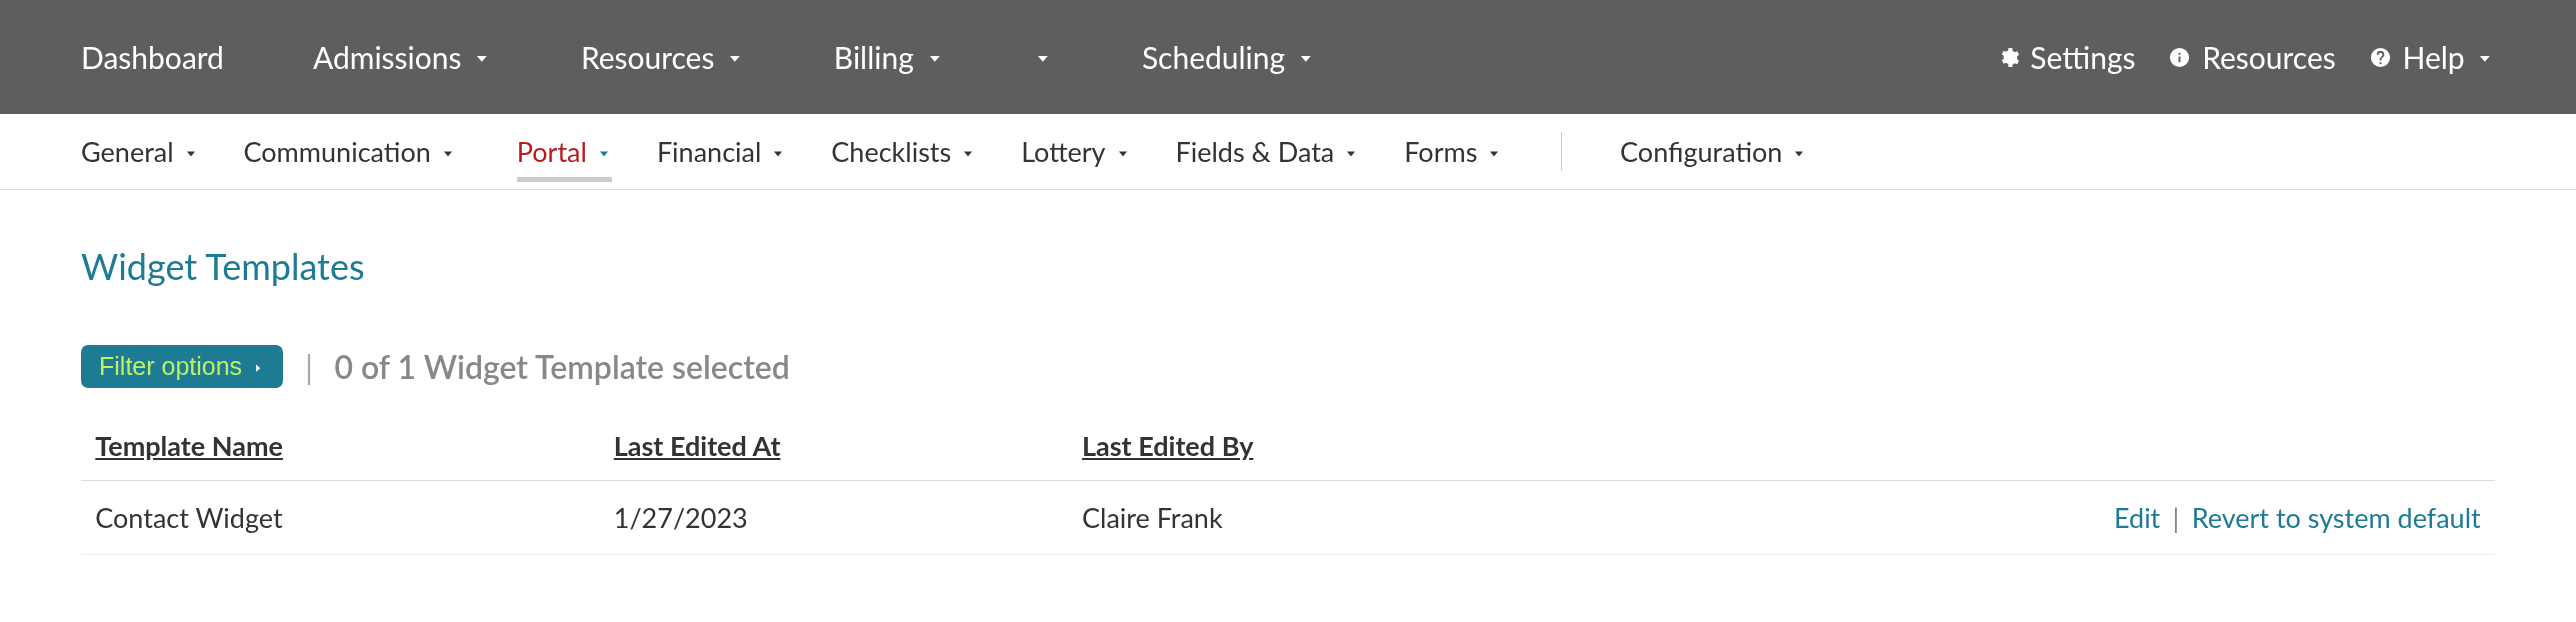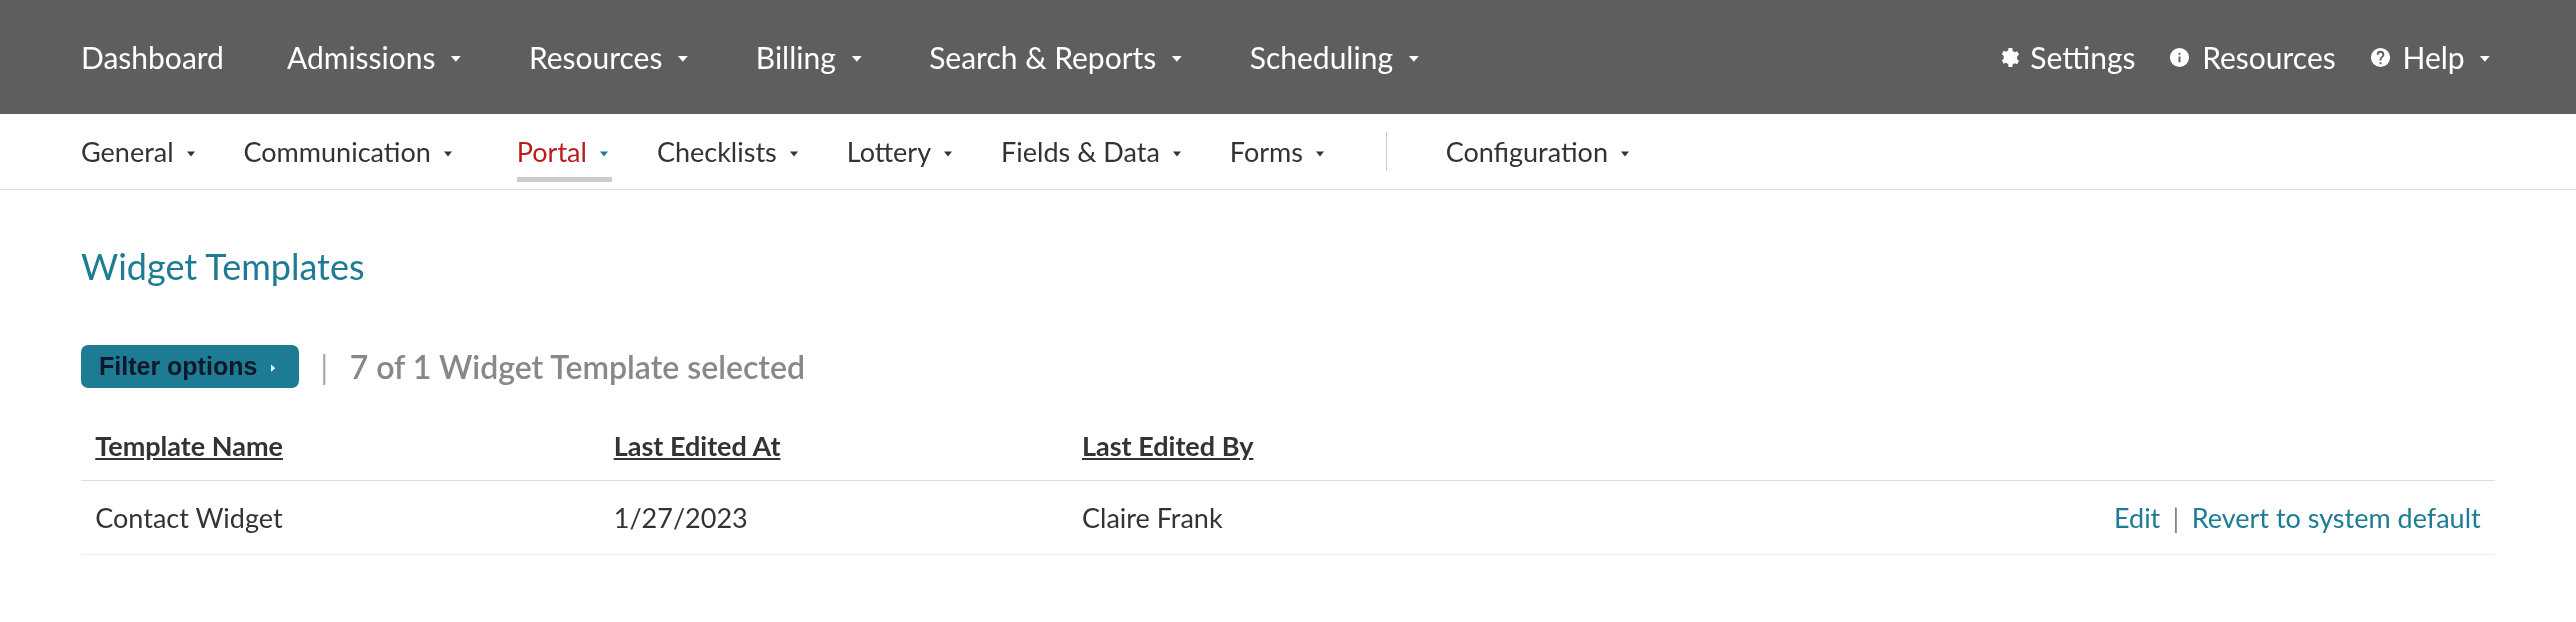--- a/index.html
+++ b/index.html
@@ -8,21 +8,21 @@
   
   .topbar {
     background:#5e5e5e;
     color:#fff;
     height:114px;
     display:flex;
     align-items:center;
     padding:0 81px;
     gap:63px;
   }
-  .topbar .nav-left { display:flex; align-items:center; gap:63px; }
+  .topbar .nav-left { display:flex; align-items:center; gap:89px; }
   .topbar .nav-right { margin-left:auto; display:flex; align-items:center; gap:33px; }
   .topbar a, .topbar .nav-item {
     color:#fff; text-decoration:none; font-size:30px; font-weight:400;
     display:flex; align-items:center; gap:10.7px; cursor:pointer;
   }
 
   .chevron-down-icon svg { width:19.7px; height:19.7px; fill:#fff; }
   .chevron-down-icon.small svg { width:16px; height:16px; fill:#333; }
   .chevron-down-icon.teal svg { fill:#1e7b94; }
   .icon svg { width:23px; height:23px; fill:#fff; }
@@ -52,26 +52,25 @@
     width:0.9px; height:39px; background:#ccc; margin:0 13.4px;
   }
   .subnav .tab.config-style { }
 
   
   .content { padding: 54px 81px; }
   .page-title { color:#1e7b94; font-size:36px; font-weight:400; margin-bottom:57px; }
 
   .filter-row { display:flex; align-items:center; gap:21.5px; margin-bottom:23px; }
   .filter-btn {
-    background:#1e7b94; color:#0f172a;
+    background:#1e7b94; color:#bef264;
     border:none; border-radius:7.2px;
     padding:7.2px 18px; font-size:25px;
     display:flex; align-items:center; gap:9px;
     cursor:pointer;
-    font-weight:bold;
   }
   .filter-btn .chevron-right-icon svg { width:14.3px; height:14.3px; fill:#fff; }
   .vline { color:#aaa; font-size:32px; }
   .selection-text { color:#888; font-size:32px; font-weight:600; }
 
   table.data {
     width:100%; border-collapse:collapse; font-size:27px;
   }
   table.data th {
     text-align:left; font-weight:700; padding:18px 14.3px;
@@ -106,21 +105,20 @@
             <path d="M5 7l5 6 5-6z"></path>
           </svg></span>
     </div>
     <div class="nav-item">
       <span>Billing</span>
       <span class="chevron-down-icon"><svg viewBox="0 0 20 20">
             <path d="M5 7l5 6 5-6z"></path>
           </svg></span>
     </div>
     <div class="nav-item">
-      <span>Search &amp; Reports</span>
       <span class="chevron-down-icon"><svg viewBox="0 0 20 20">
             <path d="M5 7l5 6 5-6z"></path>
           </svg></span>
     </div>
     <div class="nav-item">
       <span>Scheduling</span>
       <span class="chevron-down-icon"><svg viewBox="0 0 20 20">
             <path d="M5 7l5 6 5-6z"></path>
           </svg></span>
     </div>
@@ -160,20 +158,26 @@
   </div>
   <div class="tab">
     <span>Communication</span>
     <span class="chevron-down-icon small"><svg viewBox="0 0 20 20">
           <path d="M5 7l5 6 5-6z"></path>
         </svg></span>
   </div>
   <div class="tab active">
     <span>Portal</span>
     <span class="chevron-down-icon small teal"><svg viewBox="0 0 20 20">
+          <path d="M5 7l5 6 5-6z"></path>
+        </svg></span>
+  </div>
+  <div class="tab">
+    <span>Financial</span>
+    <span class="chevron-down-icon small"><svg viewBox="0 0 20 20">
           <path d="M5 7l5 6 5-6z"></path>
         </svg></span>
   </div>
   <div class="tab">
     <span>Checklists</span>
     <span class="chevron-down-icon small"><svg viewBox="0 0 20 20">
           <path d="M5 7l5 6 5-6z"></path>
         </svg></span>
   </div>
   <div class="tab">
@@ -207,21 +211,21 @@
   <h1 class="page-title">Widget Templates</h1>
 
   <div class="filter-row">
     <button class="filter-btn">
       <span>Filter options</span>
       <span class="chevron-right-icon"><svg viewBox="0 0 20 20">
             <path d="M7 5l6 5-6 5z"></path>
           </svg></span>
     </button>
     <span class="vline">|</span>
-    <span class="selection-text">7 of 1 Widget Template selected</span>
+    <span class="selection-text">0 of 1 Widget Template selected</span>
   </div>
 
   <table class="data">
     <thead>
       <tr>
         <th>Template Name</th>
         <th>Last Edited At</th>
         <th>Last Edited By</th>
         <th></th>
       </tr>

